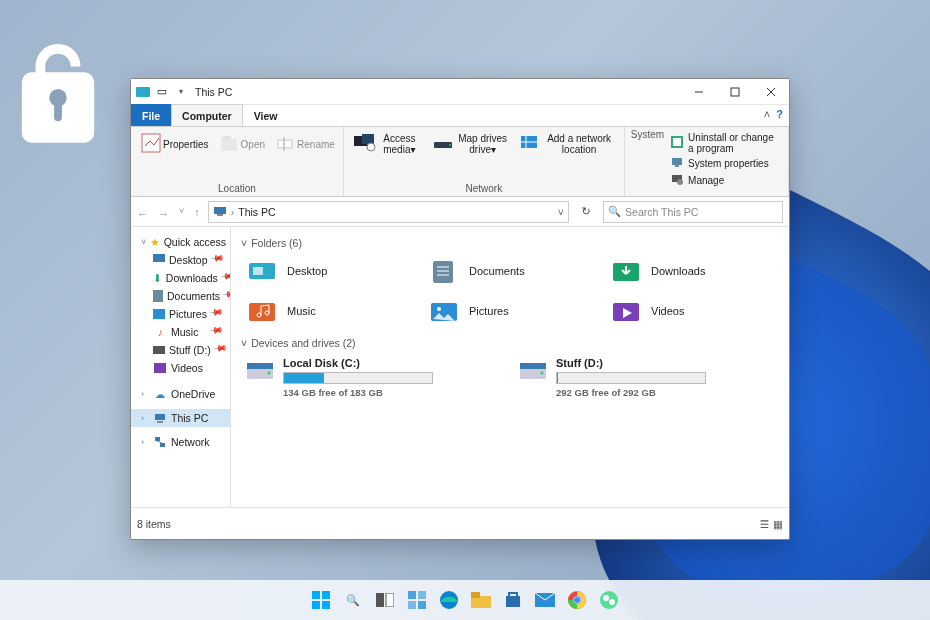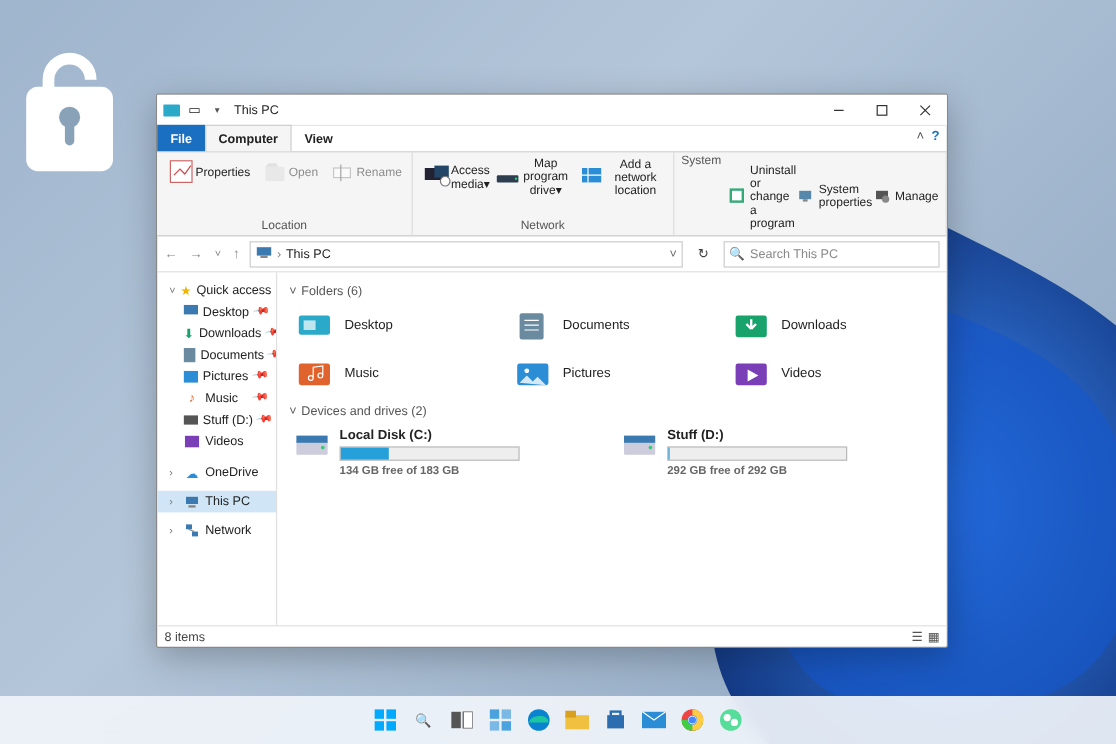--- a/index.html
+++ b/index.html
@@ -72,21 +72,21 @@
   }
   .rgroup-btns { display:flex; gap:4px; }
   .rbtn {
     display:flex; flex-direction:row; align-items:center;
     font-size:10px; text-align:center;
     padding:2px 2px 0 2px;
     min-width:40px;
   }
   .rbtn .glyph { width:24px; height:24px; display:flex; align-items:center; justify-content:center; margin-bottom:2px;}
   .rgroup-label { text-align:center; font-size:10px; color:#555; padding-bottom:2px; }
-  .rlist { display:flex; flex-direction:row; gap:1px; font-size:10px; padding-top:3px; }
+  .rlist { display:flex; flex-direction:column; gap:1px; font-size:10px; padding-top:3px; }
   .rlist .rlink { display:flex; align-items:center; gap:4px; }
   .navbar {
     height: 30px;
     border-bottom:1px solid #e0e0e0;
     display:flex; align-items:center; gap:8px;
     padding:0 6px;
   }
   .nav-arrows { display:flex; gap:10px; color:#888; }
   .crumb {
     flex:1; height:22px; border:1px solid #ccc;
@@ -124,21 +124,21 @@
   .folder-item { display:flex; align-items:center; gap:8px; padding:4px; }
   .folder-icon { width:34px; height:28px; border-radius:3px; display:flex; align-items:center; justify-content:center;}
   .drive-row { display:grid; grid-template-columns: repeat(2, 1fr); gap:8px; }
   .drive { display:flex; gap:8px; padding:4px;font-weight:bold; }
   .drive-icon { width:30px; height:30px; }
   .drive-info { flex:1; }
   .bar { width:150px; height:12px; border:1px solid #bbb; background:#eee; margin:3px 0; }
   .bar .fill { height:100%; }
   .drive-sub { font-size:9.5px; color:#666; }
   .statusbar {
-    height:18px; border-top:1px solid #e0e0e0;
+    height:32px; border-top:1px solid #e0e0e0;
     display:flex; align-items:center; padding:0 6px;
     font-size:10.5px; color:#444;
   }
   .statusbar .viewbtns { margin-left:auto; display:flex; gap:4px; color:#555;}
   .taskbar {
     position:absolute; left:0; right:0; bottom:0;
     height:40px;
     background:rgba(240,244,250,.92);
     backdrop-filter: blur(6px);
     display:flex; align-items:center; justify-content:center;
@@ -260,21 +260,21 @@
           </span>
           <span><span>Access media</span>▾</span>
         </div>
         <div class="rbtn">
           <span class="glyph">
             <svg width="24" height="22">
                 <rect x="3" y="10" width="18" height="6" rx="1" fill="#2c3e50"></rect>
                 <circle cx="19" cy="13" r="1" fill="#2ecc71"></circle>
               </svg>
           </span>
-          <span><span>Map program drive</span>▾</span>
+          <span><span>Map drives drive</span>▾</span>
         </div>
         <div class="rbtn">
           <span class="glyph">
             <svg width="24" height="22">
                 <rect x="3" y="4" width="16" height="12" fill="#2a8dd6"></rect>
                 <path d="M8 4v12M3 10h16" stroke="#fff"></path>
               </svg>
           </span>
           <span>Add a network location</span>
         </div>

